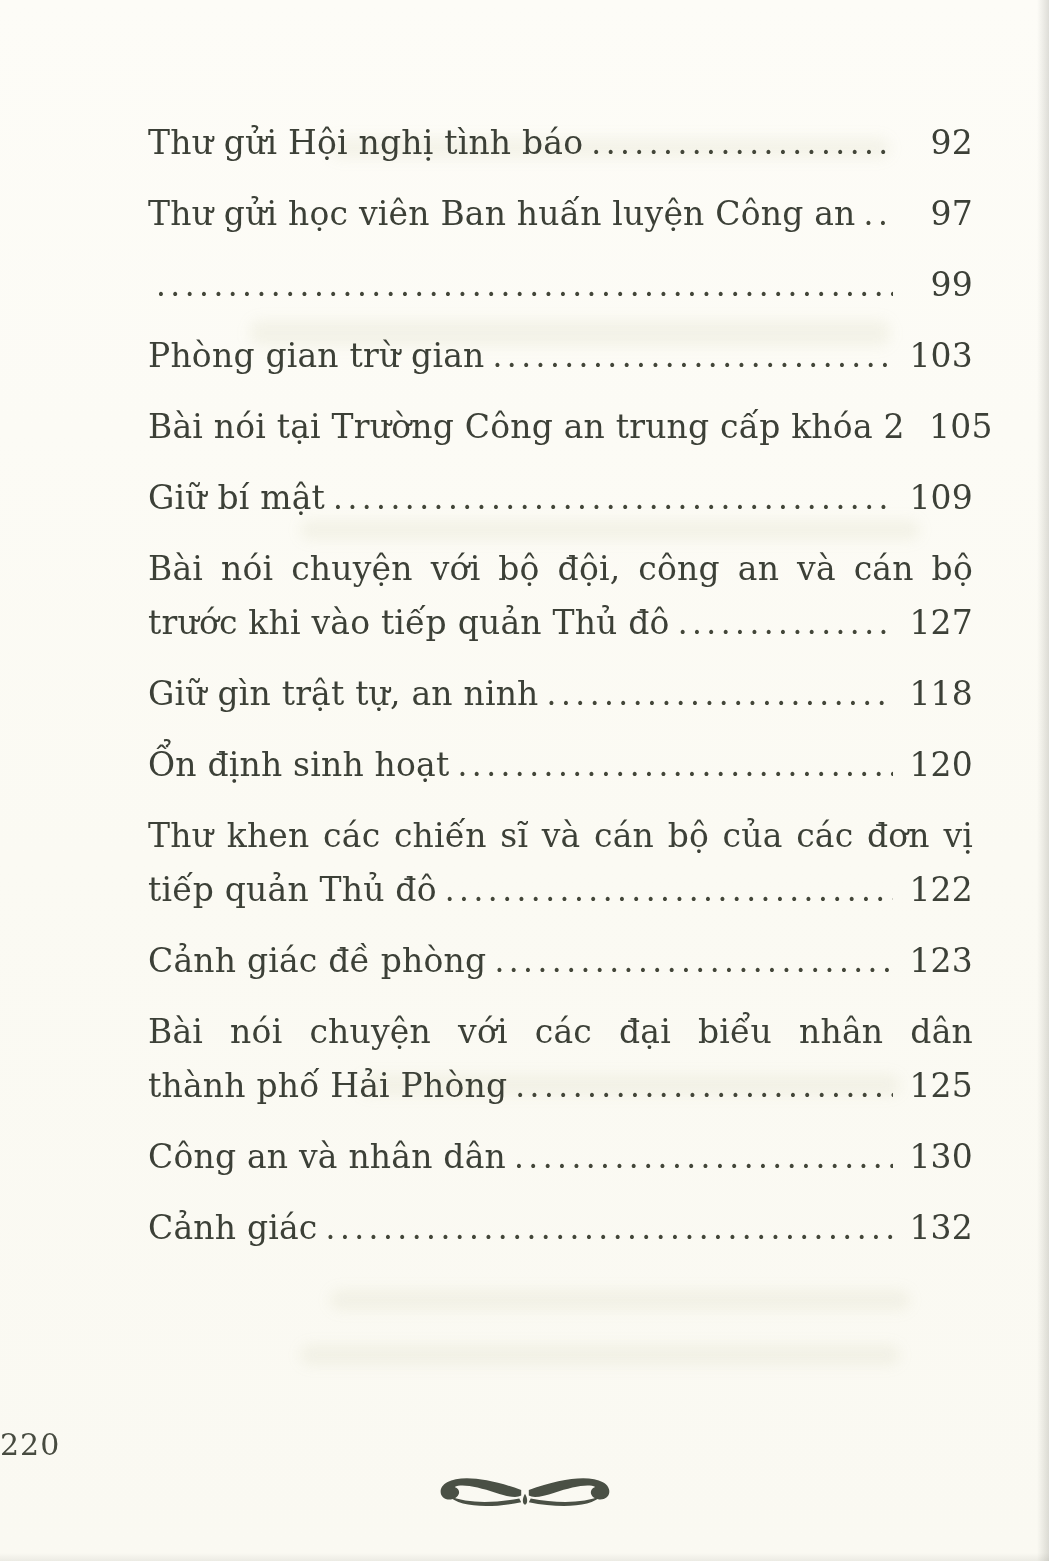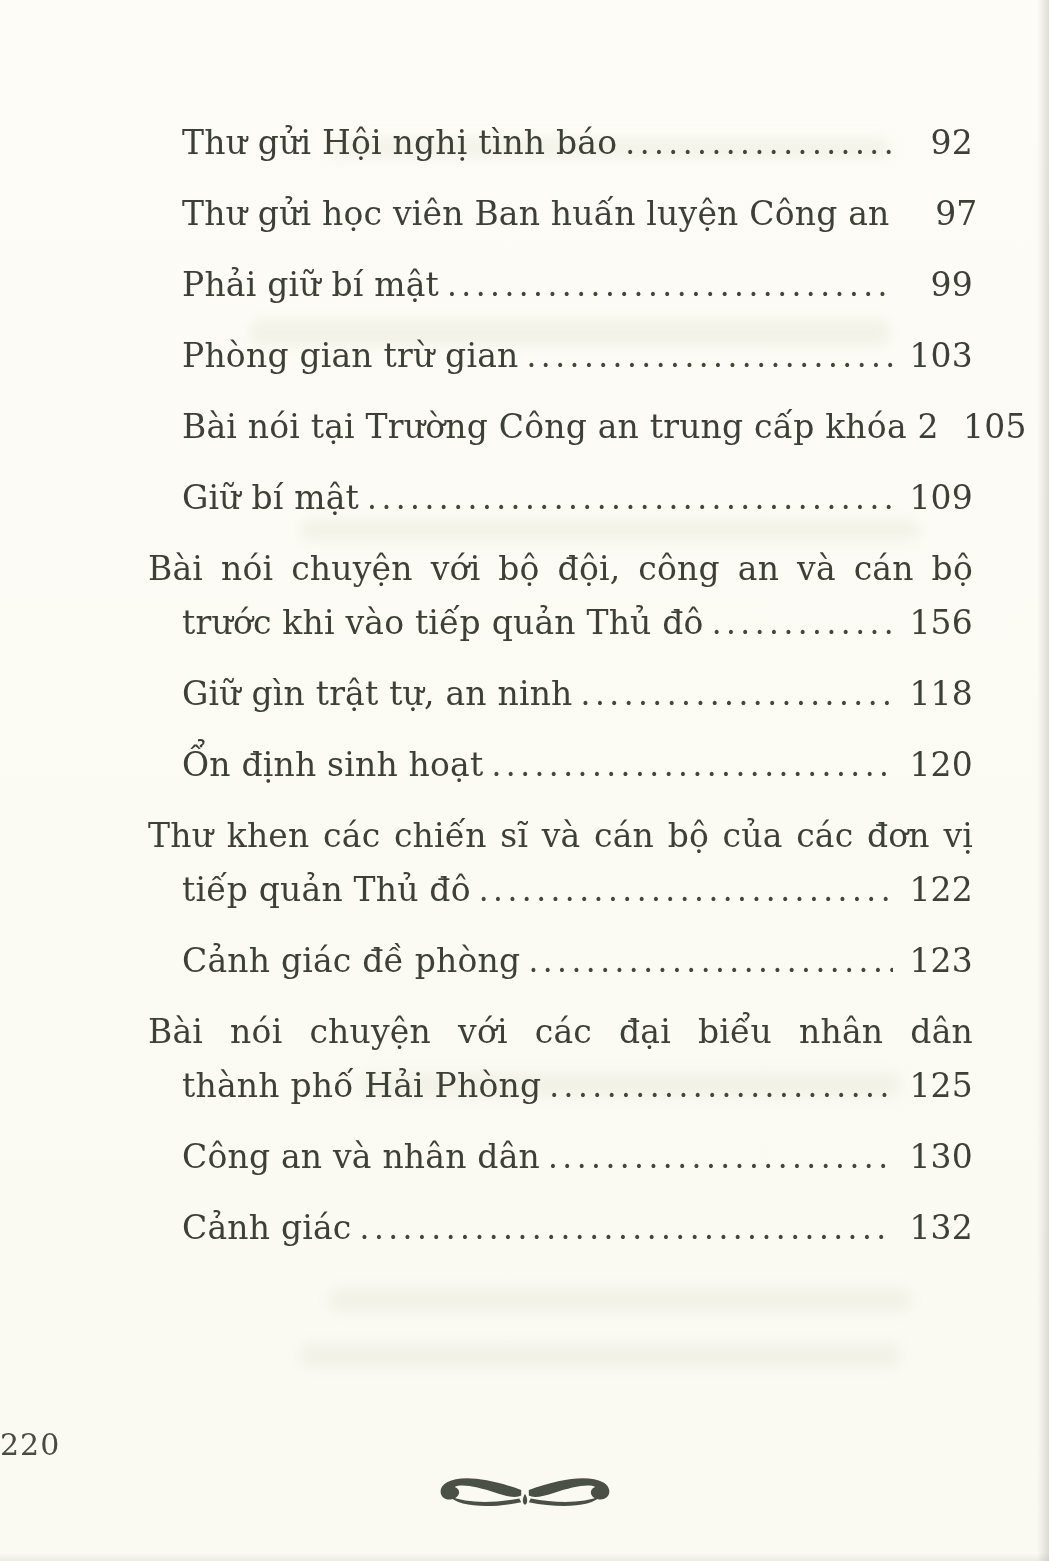--- a/index.html
+++ b/index.html
@@ -65,21 +65,20 @@
     text-align: justify;
     text-align-last: justify;
   }
   .lline {
     display: flex;
     align-items: baseline;
   }
   .title {
     flex: 0 0 auto;
     white-space: nowrap;
-    margin-left: 34px;
   }
   .leader {
     flex: 1 1 auto;
     overflow: hidden;
     white-space: nowrap;
     margin-left: 8px;
     min-width: 0;
   }
   .leader::after {
     content: "..........................................................................................................................";
@@ -133,21 +132,20 @@
       </div>
       <div class="entry">
         <div class="lline">
           <span class="title">Thư gửi học viên Ban huấn luyện Công an</span>
           <span class="leader"></span>
           <span class="num">97</span>
         </div>
       </div>
       <div class="entry">
         <div class="lline">
-          <span class="title">Phải giữ bí mật</span>
           <span class="leader"></span>
           <span class="num">99</span>
         </div>
       </div>
       <div class="entry">
         <div class="lline">
           <span class="title">Phòng gian trừ gian</span>
           <span class="leader"></span>
           <span class="num">103</span>
         </div>
@@ -164,21 +162,21 @@
           <span class="title">Giữ bí mật</span>
           <span class="leader"></span>
           <span class="num">109</span>
         </div>
       </div>
       <div class="entry">
         <div class="jline">Bài nói chuyện với bộ đội, công an và cán bộ</div>
         <div class="lline">
           <span class="title">trước khi vào tiếp quản Thủ đô</span>
           <span class="leader"></span>
-          <span class="num">156</span>
+          <span class="num">127</span>
         </div>
       </div>
       <div class="entry">
         <div class="lline">
           <span class="title">Giữ gìn trật tự, an ninh</span>
           <span class="leader"></span>
           <span class="num">118</span>
         </div>
       </div>
       <div class="entry">

